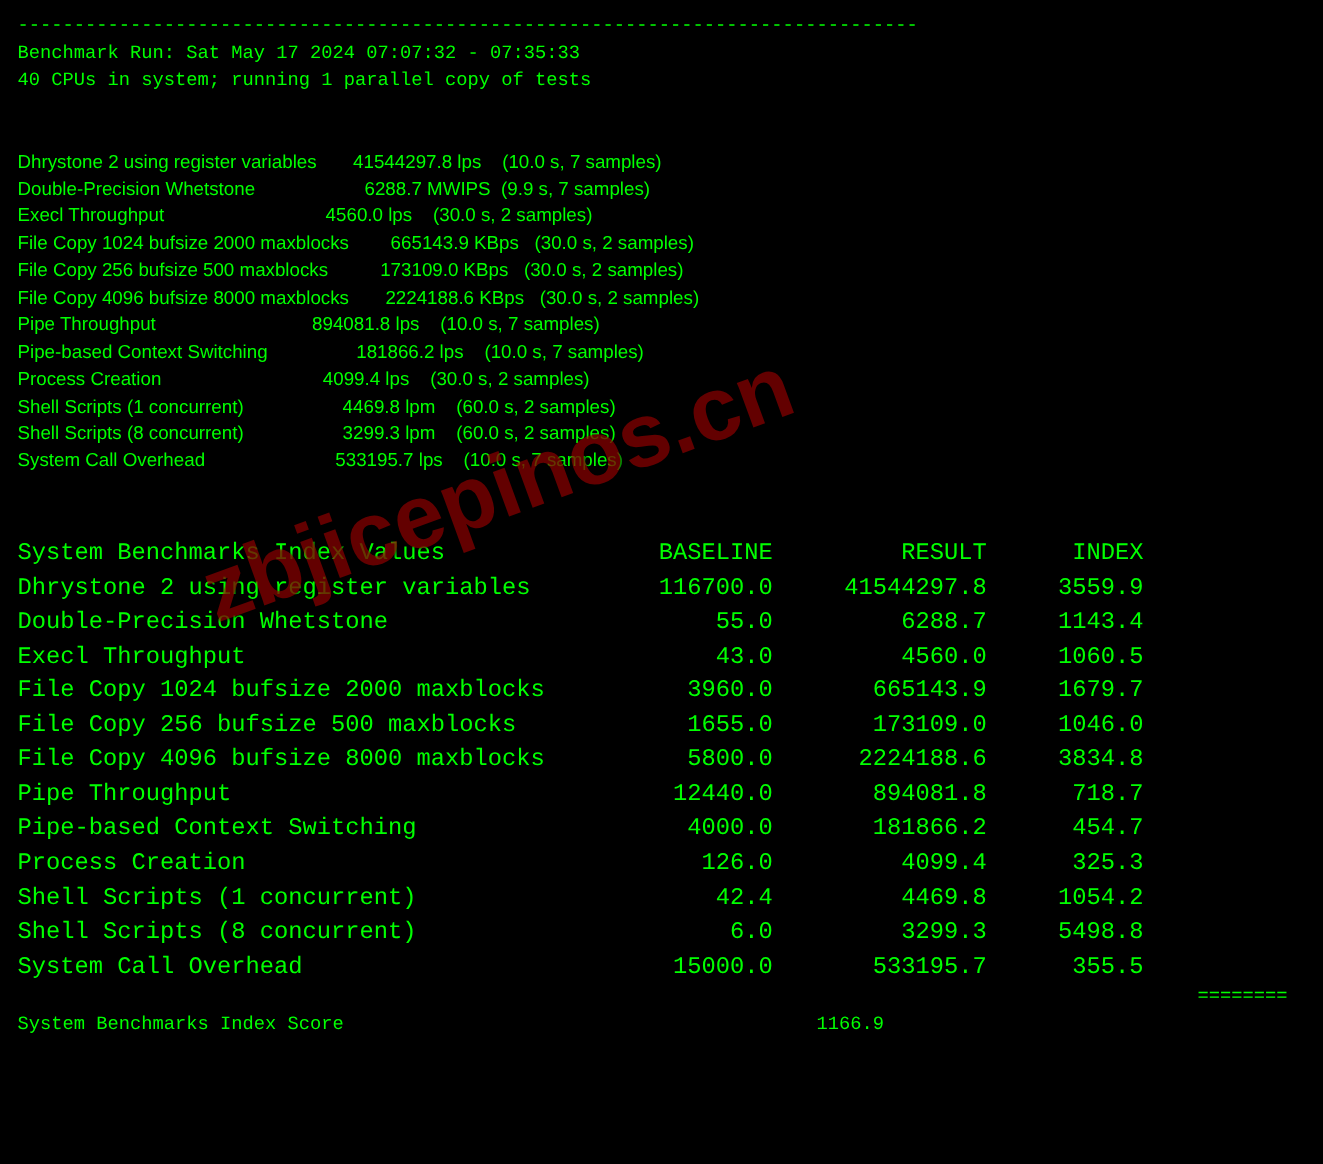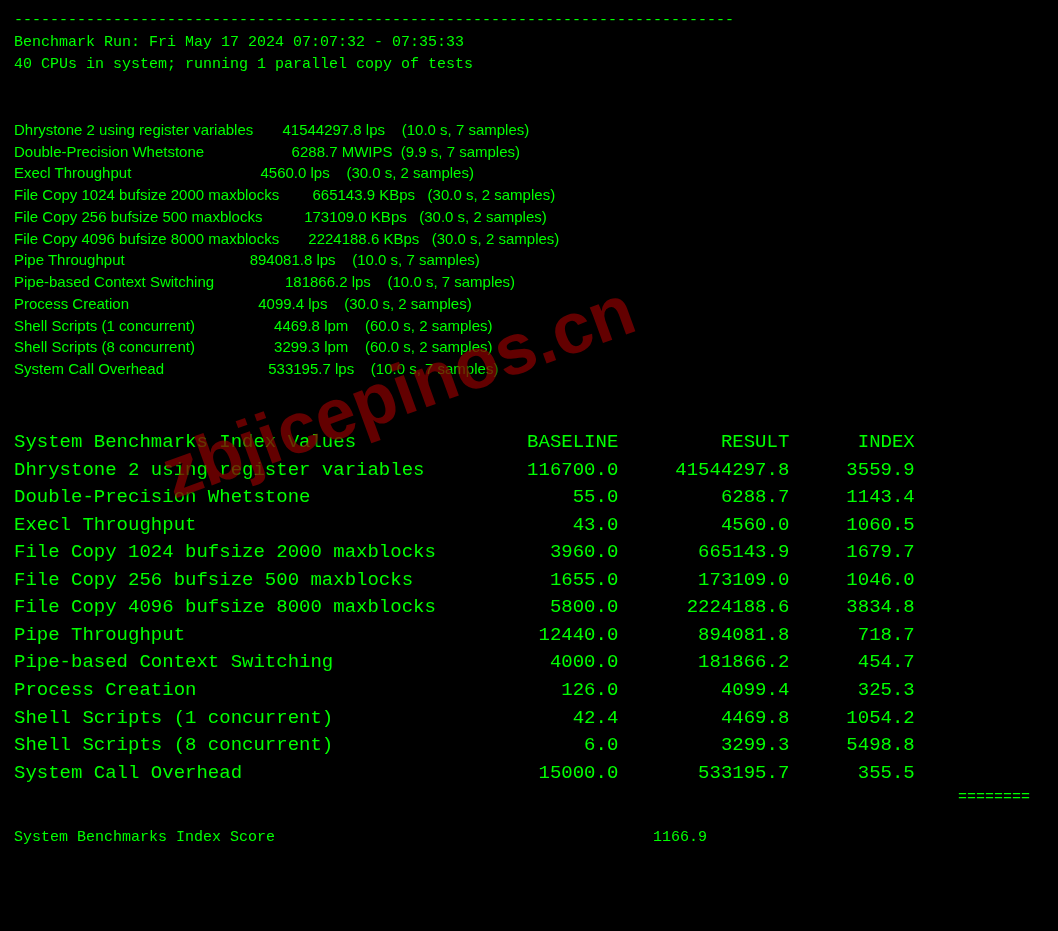--- a/index.html
+++ b/index.html
@@ -38,32 +38,32 @@
       z-index: 10;
       white-space: nowrap;
       text-shadow: 1px 1px 2px rgba(0,0,0,0.5);
     }
   </style>
 </head>
 <body>
 
 <div class="line">--------------------------------------------------------------------------------</div>
 
-<div class="line">Benchmark Run: Fri May 17 2024 07:07:32 - 07:35:33</div>
+<div class="line">Benchmark Run: Sat May 17 2024 07:07:32 - 07:35:33</div>
 <div class="line">40 CPUs in system; running 1 parallel copy of tests</div>
 
 <div class="blank"></div>
 
 <div style="font-family: Liberation Sans, sans-serif; font-size:15px; line-height:1.45; white-space:pre; color:#00ff00;">
 <div>Dhrystone 2 using register variables       41544297.8 lps    (10.0 s, 7 samples)</div><div>Double-Precision Whetstone                     6288.7 MWIPS  (9.9 s, 7 samples)</div><div>Execl Throughput                               4560.0 lps    (30.0 s, 2 samples)</div><div>File Copy 1024 bufsize 2000 maxblocks        665143.9 KBps   (30.0 s, 2 samples)</div><div>File Copy 256 bufsize 500 maxblocks          173109.0 KBps   (30.0 s, 2 samples)</div><div>File Copy 4096 bufsize 8000 maxblocks       2224188.6 KBps   (30.0 s, 2 samples)</div><div>Pipe Throughput                              894081.8 lps    (10.0 s, 7 samples)</div><div>Pipe-based Context Switching                 181866.2 lps    (10.0 s, 7 samples)</div><div>Process Creation                               4099.4 lps    (30.0 s, 2 samples)</div><div>Shell Scripts (1 concurrent)                   4469.8 lpm    (60.0 s, 2 samples)</div><div>Shell Scripts (8 concurrent)                   3299.3 lpm    (60.0 s, 2 samples)</div><div>System Call Overhead                         533195.7 lps    (10.0 s, 7 samples)</div></div>
 
 <div class="blank"></div>
 
 <div style="font-family: 'Courier New', monospace; font-size:19px; line-height:1.45; white-space:pre; color:#00ff00;">
 <div>System Benchmarks Index Values               BASELINE         RESULT      INDEX</div><div>Dhrystone 2 using register variables         116700.0     41544297.8     3559.9</div><div>Double-Precision Whetstone                       55.0         6288.7     1143.4</div><div>Execl Throughput                                 43.0         4560.0     1060.5</div><div>File Copy 1024 bufsize 2000 maxblocks          3960.0       665143.9     1679.7</div><div>File Copy 256 bufsize 500 maxblocks            1655.0       173109.0     1046.0</div><div>File Copy 4096 bufsize 8000 maxblocks          5800.0      2224188.6     3834.8</div><div>Pipe Throughput                               12440.0       894081.8      718.7</div><div>Pipe-based Context Switching                   4000.0       181866.2      454.7</div><div>Process Creation                                126.0         4099.4      325.3</div><div>Shell Scripts (1 concurrent)                     42.4         4469.8     1054.2</div><div>Shell Scripts (8 concurrent)                      6.0         3299.3     5498.8</div><div>System Call Overhead                          15000.0       533195.7      355.5</div></div>
 
 <div style="font-family: 'Courier New', monospace; font-size:15px; line-height:1.45; color:#00ff00; text-align:right; padding-right:14px;">
 <div style="font-family: &quot;Courier New&quot;, monospace; font-size: 15px; line-height: 1.45; color: rgb(0, 255, 0); white-space: pre;">                                                                  ========</div>
   </div>
 
-<div style="font-family: 'Courier New', monospace; font-size:15px; line-height:1.45; white-space:pre; color:#00ff00;margin-top:18px;">System Benchmarks Index Score                                          1166.9</div>
+<div style="font-family: 'Courier New', monospace; font-size:15px; line-height:1.45; white-space:pre; color:#00ff00;">System Benchmarks Index Score                                          1166.9</div>
 
 <div class="watermark">zbjiсepinos.cn</div>
 
 </body></html>

